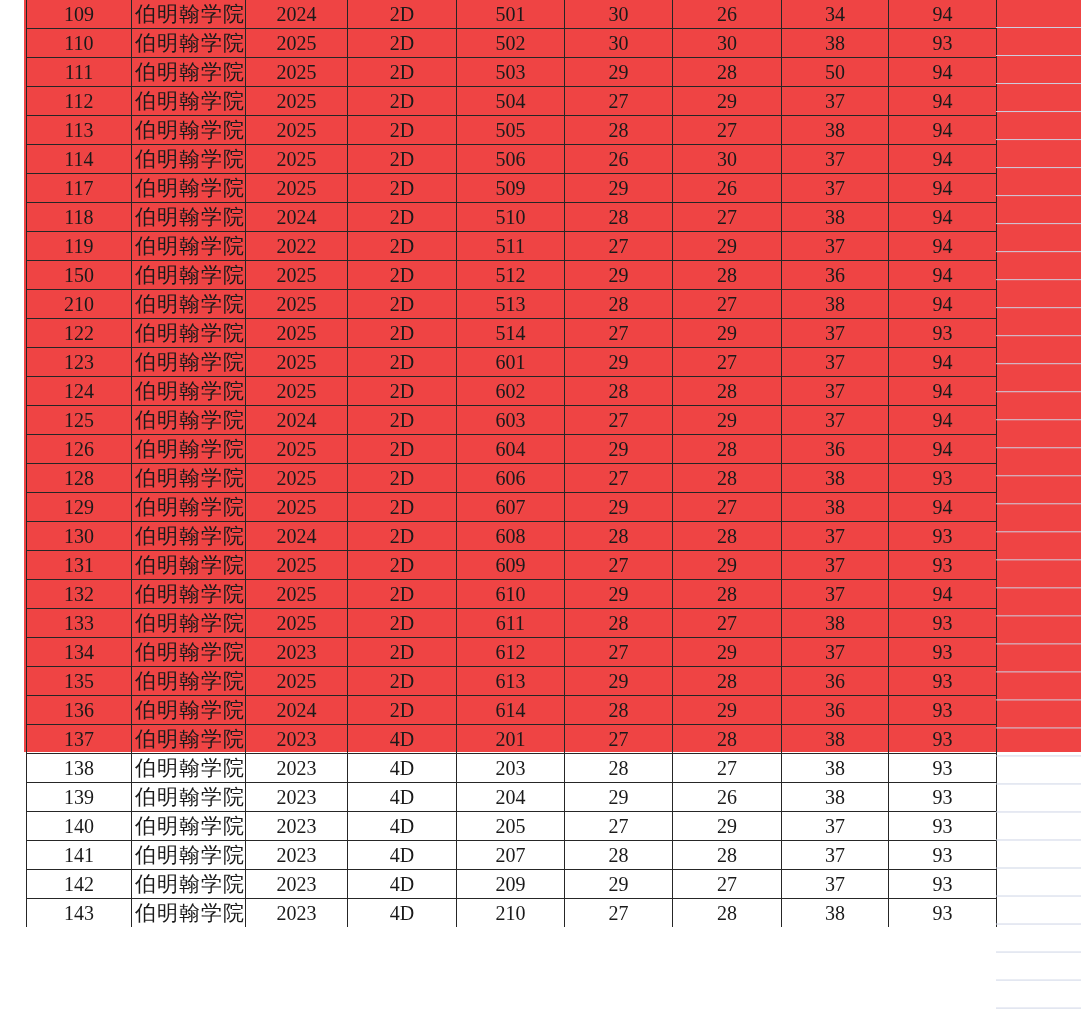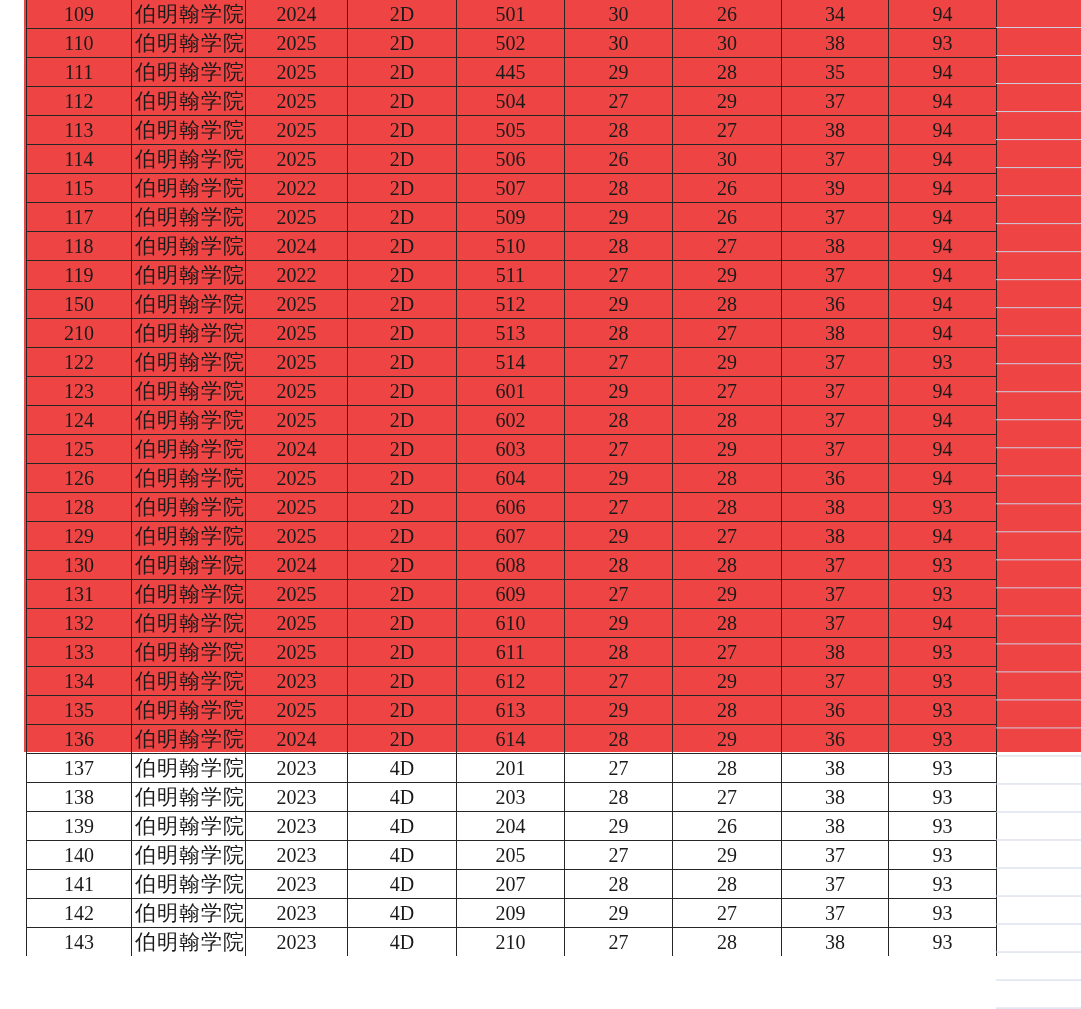--- a/index.html
+++ b/index.html
@@ -102,24 +102,24 @@
           <td>30</td>
           <td>30</td>
           <td>38</td>
           <td>93</td>
         </tr>
         <tr>
           <td>111</td>
           <td class="col-college">伯明翰学院</td>
           <td>2025</td>
           <td>2D</td>
-          <td>445</td>
-          <td>29</td>
-          <td>28</td>
-          <td>35</td>
+          <td>503</td>
+          <td>29</td>
+          <td>28</td>
+          <td>50</td>
           <td>94</td>
         </tr>
         <tr>
           <td>112</td>
           <td class="col-college">伯明翰学院</td>
           <td>2025</td>
           <td>2D</td>
           <td>504</td>
           <td>27</td>
           <td>29</td>
@@ -139,31 +139,20 @@
         </tr>
         <tr>
           <td>114</td>
           <td class="col-college">伯明翰学院</td>
           <td>2025</td>
           <td>2D</td>
           <td>506</td>
           <td>26</td>
           <td>30</td>
           <td>37</td>
-          <td>94</td>
-        </tr>
-        <tr>
-          <td>115</td>
-          <td class="col-college">伯明翰学院</td>
-          <td>2022</td>
-          <td>2D</td>
-          <td>507</td>
-          <td>28</td>
-          <td>26</td>
-          <td>39</td>
           <td>94</td>
         </tr>
         <tr>
           <td>117</td>
           <td class="col-college">伯明翰学院</td>
           <td>2025</td>
           <td>2D</td>
           <td>509</td>
           <td>29</td>
           <td>26</td>

